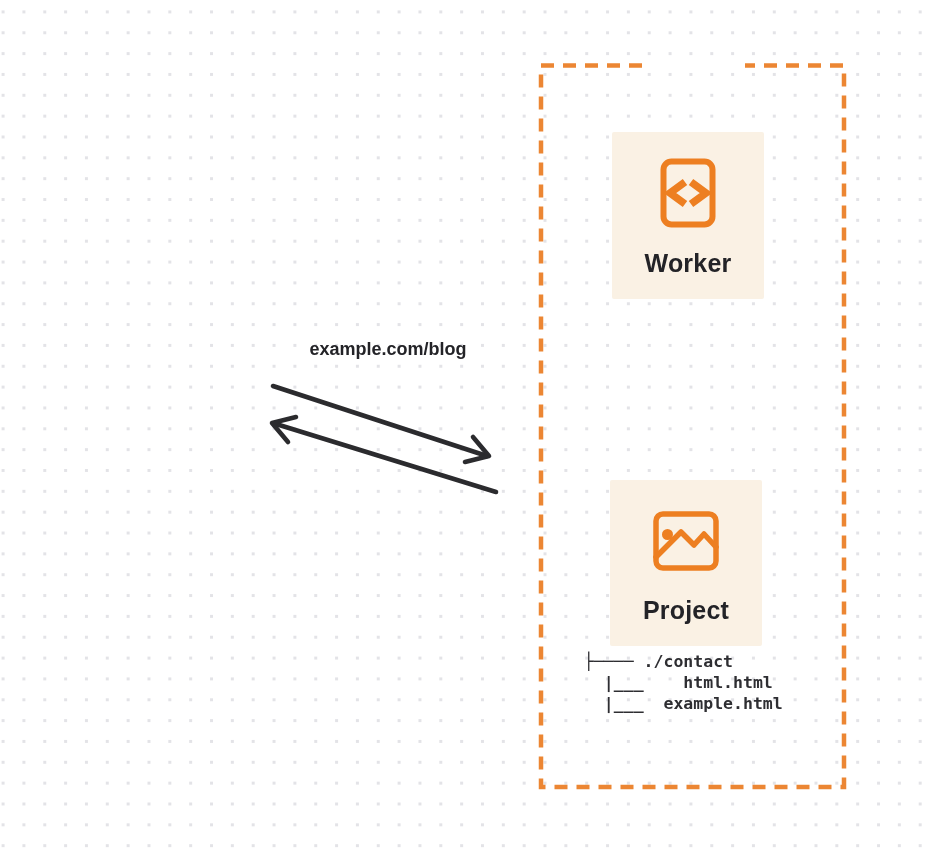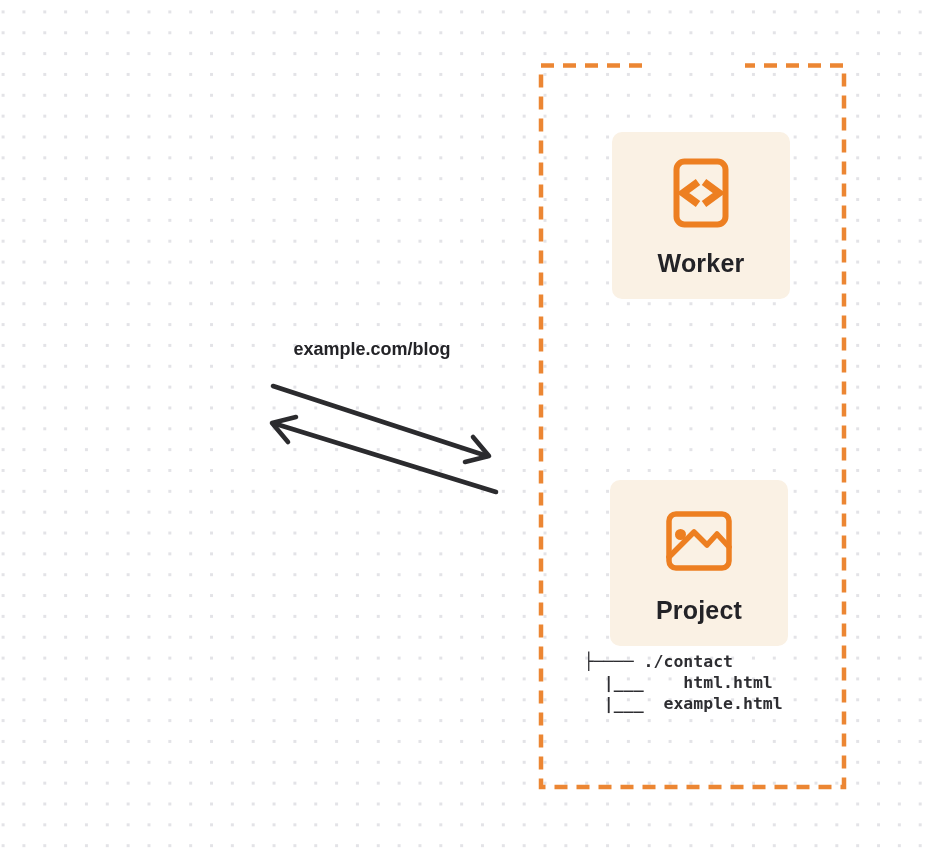--- a/index.html
+++ b/index.html
@@ -41,25 +41,25 @@
   }
   .client-node{
     position:absolute;left:63px;top:343px;width:165px;height:165px;
     background:var(--client-bg);border-radius:3px;
     display:flex;align-items:center;justify-content:center;
   }
   .node-label{
     font-size:25px;font-weight:700;color:var(--ink);letter-spacing:.2px;
   }
   .request-label{
-    position:absolute;left:262px;top:339px;width:220px;
+    position:absolute;left:278px;top:339px;width:220px;
     text-align:center;font-size:18px;font-weight:700;color:var(--ink);
   }
   .card{
-    position:absolute;width:178px;border-radius:10px;
+    position:absolute;width:152px;border-radius:2px;
     background:var(--orange-soft);
     display:flex;flex-direction:column;align-items:center;
   }
   .card.worker{left:612px;top:132px;height:167px;}
   .card.assets{left:610px;top:480px;height:166px;}
   .card.worker .icon{margin-top:26px;}
   .card.worker .node-label{margin-top:21px;}
   .card.assets .icon{margin-top:31px;}
   .card.assets .node-label{margin-top:25px;}
   .icon rect,.icon path,.icon polyline{

